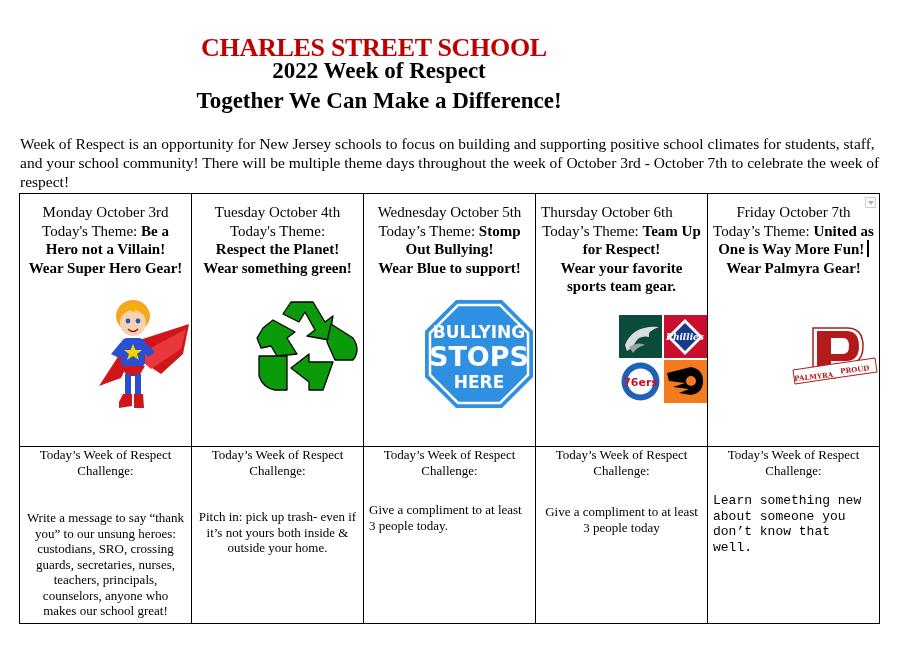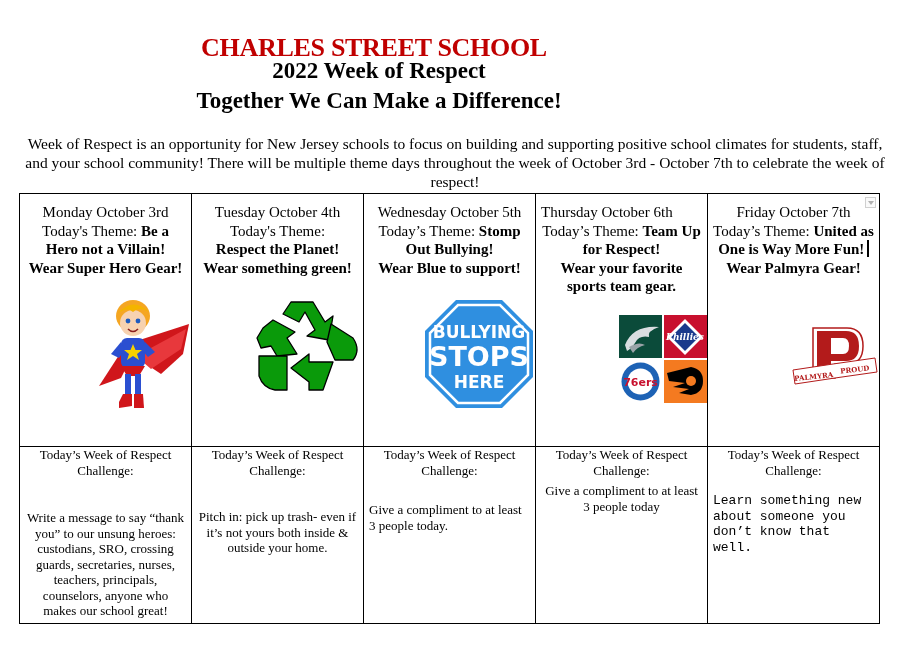--- a/index.html
+++ b/index.html
@@ -11,21 +11,21 @@
       text-align: center; font-weight: bold; font-size: 26px; color: #c00000;
       letter-spacing: -0.3px;
       margin-top: 27px;
     }
     .subtitle {
       position: absolute; left: 0; width: 758px; top: 56px;
       text-align: center; font-weight: bold; font-size: 23px; line-height: 30px;
     }
     .intro {
       position: absolute; left: 20px; width: 870px; top: 134px;
-      text-align: center; font-size: 15.5px; line-height: 19px;
+      font-size: 15.5px; line-height: 19px;
     }
 
     table.schedule {
       position: absolute; left: 19px; top: 193px; width: 861px; height: 430px;
       border-collapse: collapse; table-layout: fixed;
     }
     table.schedule td {
       border: 1.3px solid #000; vertical-align: top; width: 172px;
       font-size: 15px; line-height: 18.5px; padding: 0 5px;
     }
@@ -184,21 +184,21 @@
     <td>
       <div class="ch-head">Today’s Week of Respect Challenge:</div>
       <div class="ch-body left" style="margin-top:31px;text-align:center;">Pitch in: pick up trash- even if it’s not yours both inside &amp; outside your home.</div>
     </td>
     <td>
       <div class="ch-head">Today’s Week of Respect Challenge:</div>
       <div class="ch-body left" style="margin-top:24px;">Give a compliment to at least 3 people today.</div>
     </td>
     <td>
       <div class="ch-head">Today’s Week of Respect Challenge:</div>
-      <div class="ch-body center" style="margin-top:5px;">Give a compliment to at least 3 people today</div>
+      <div class="ch-body center" style="margin-top:26px;">Give a compliment to at least 3 people today</div>
     </td>
     <td>
       <div class="ch-head">Today’s Week of Respect Challenge:</div>
       <div class="ch-body left" style="margin-top:15px;font-family:Liberation Mono, monospace;">Learn something new about someone you don’t know that well.</div>
     </td>
   </tr>
 </tbody>
   </table>
 
 </body></html>

